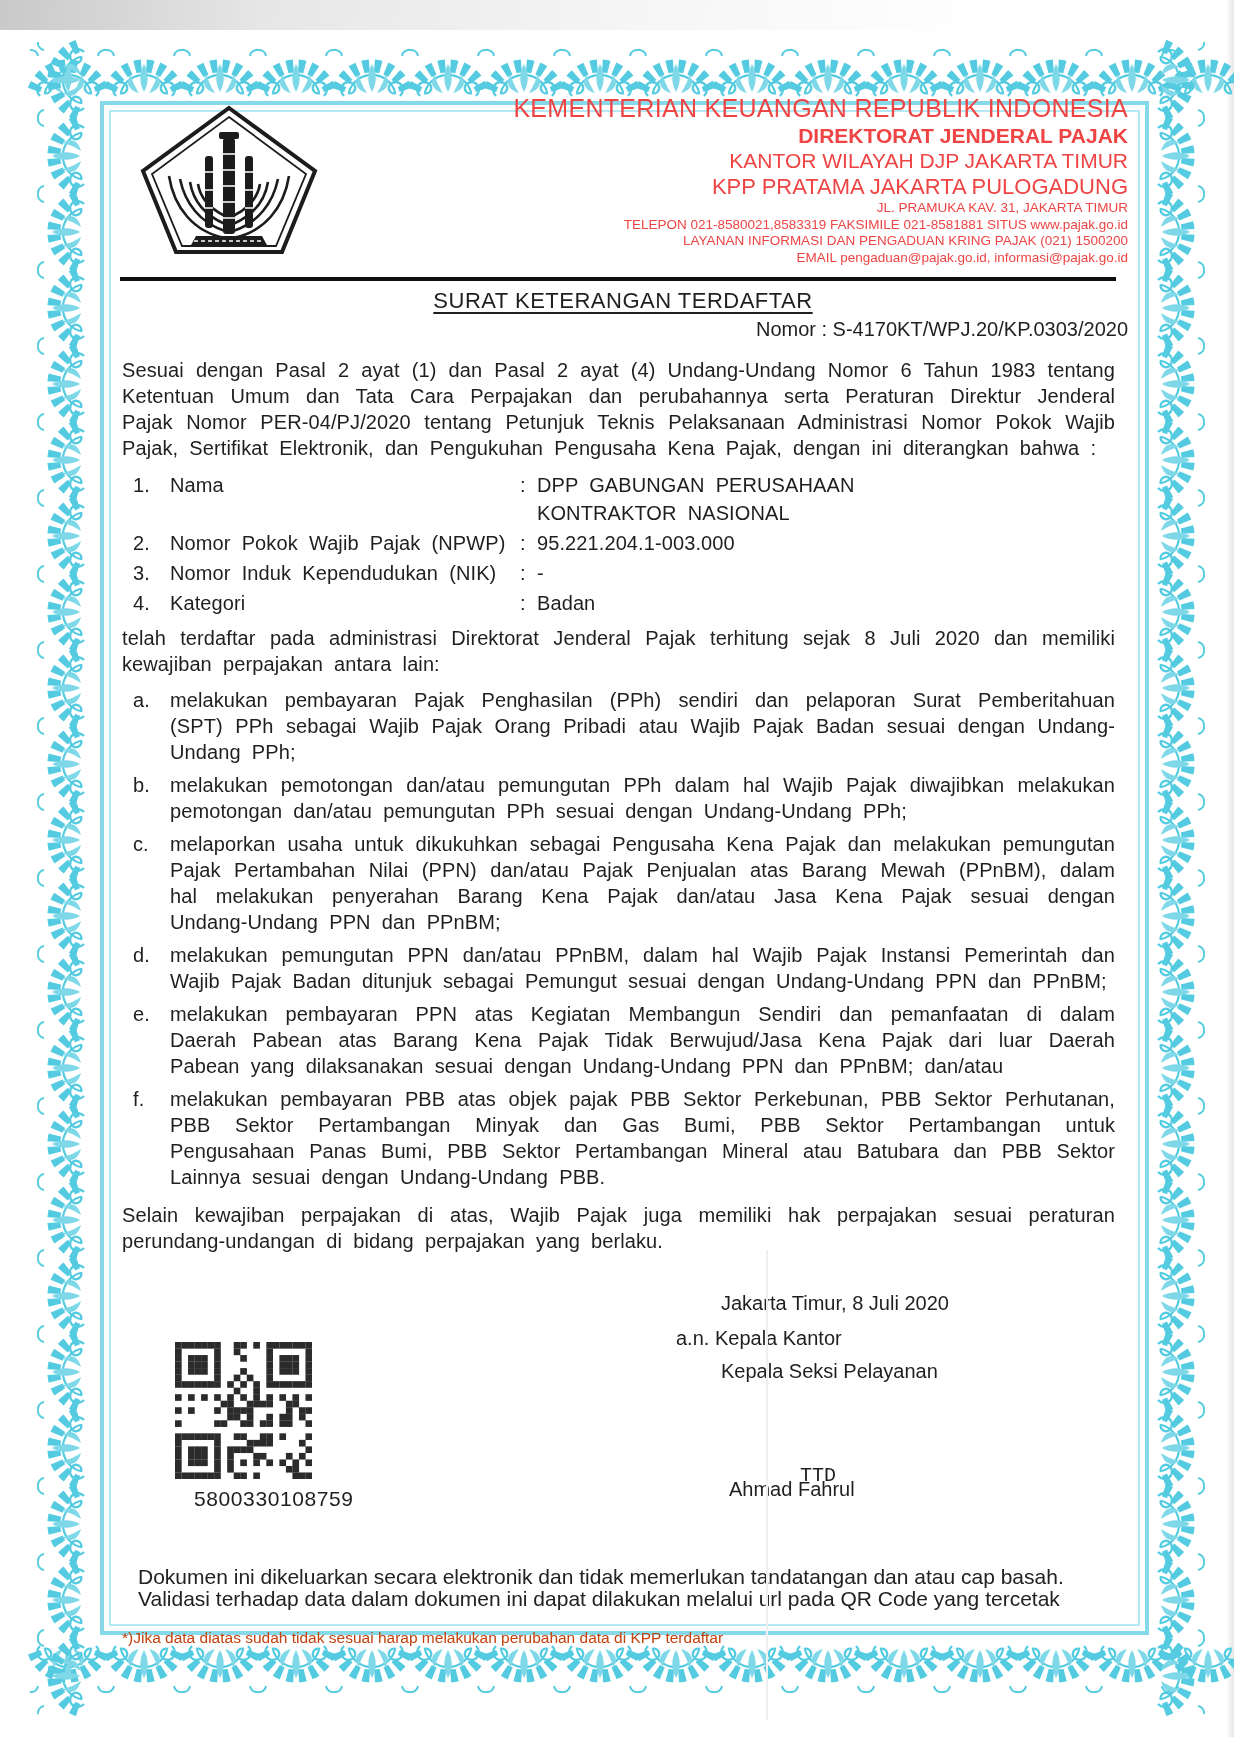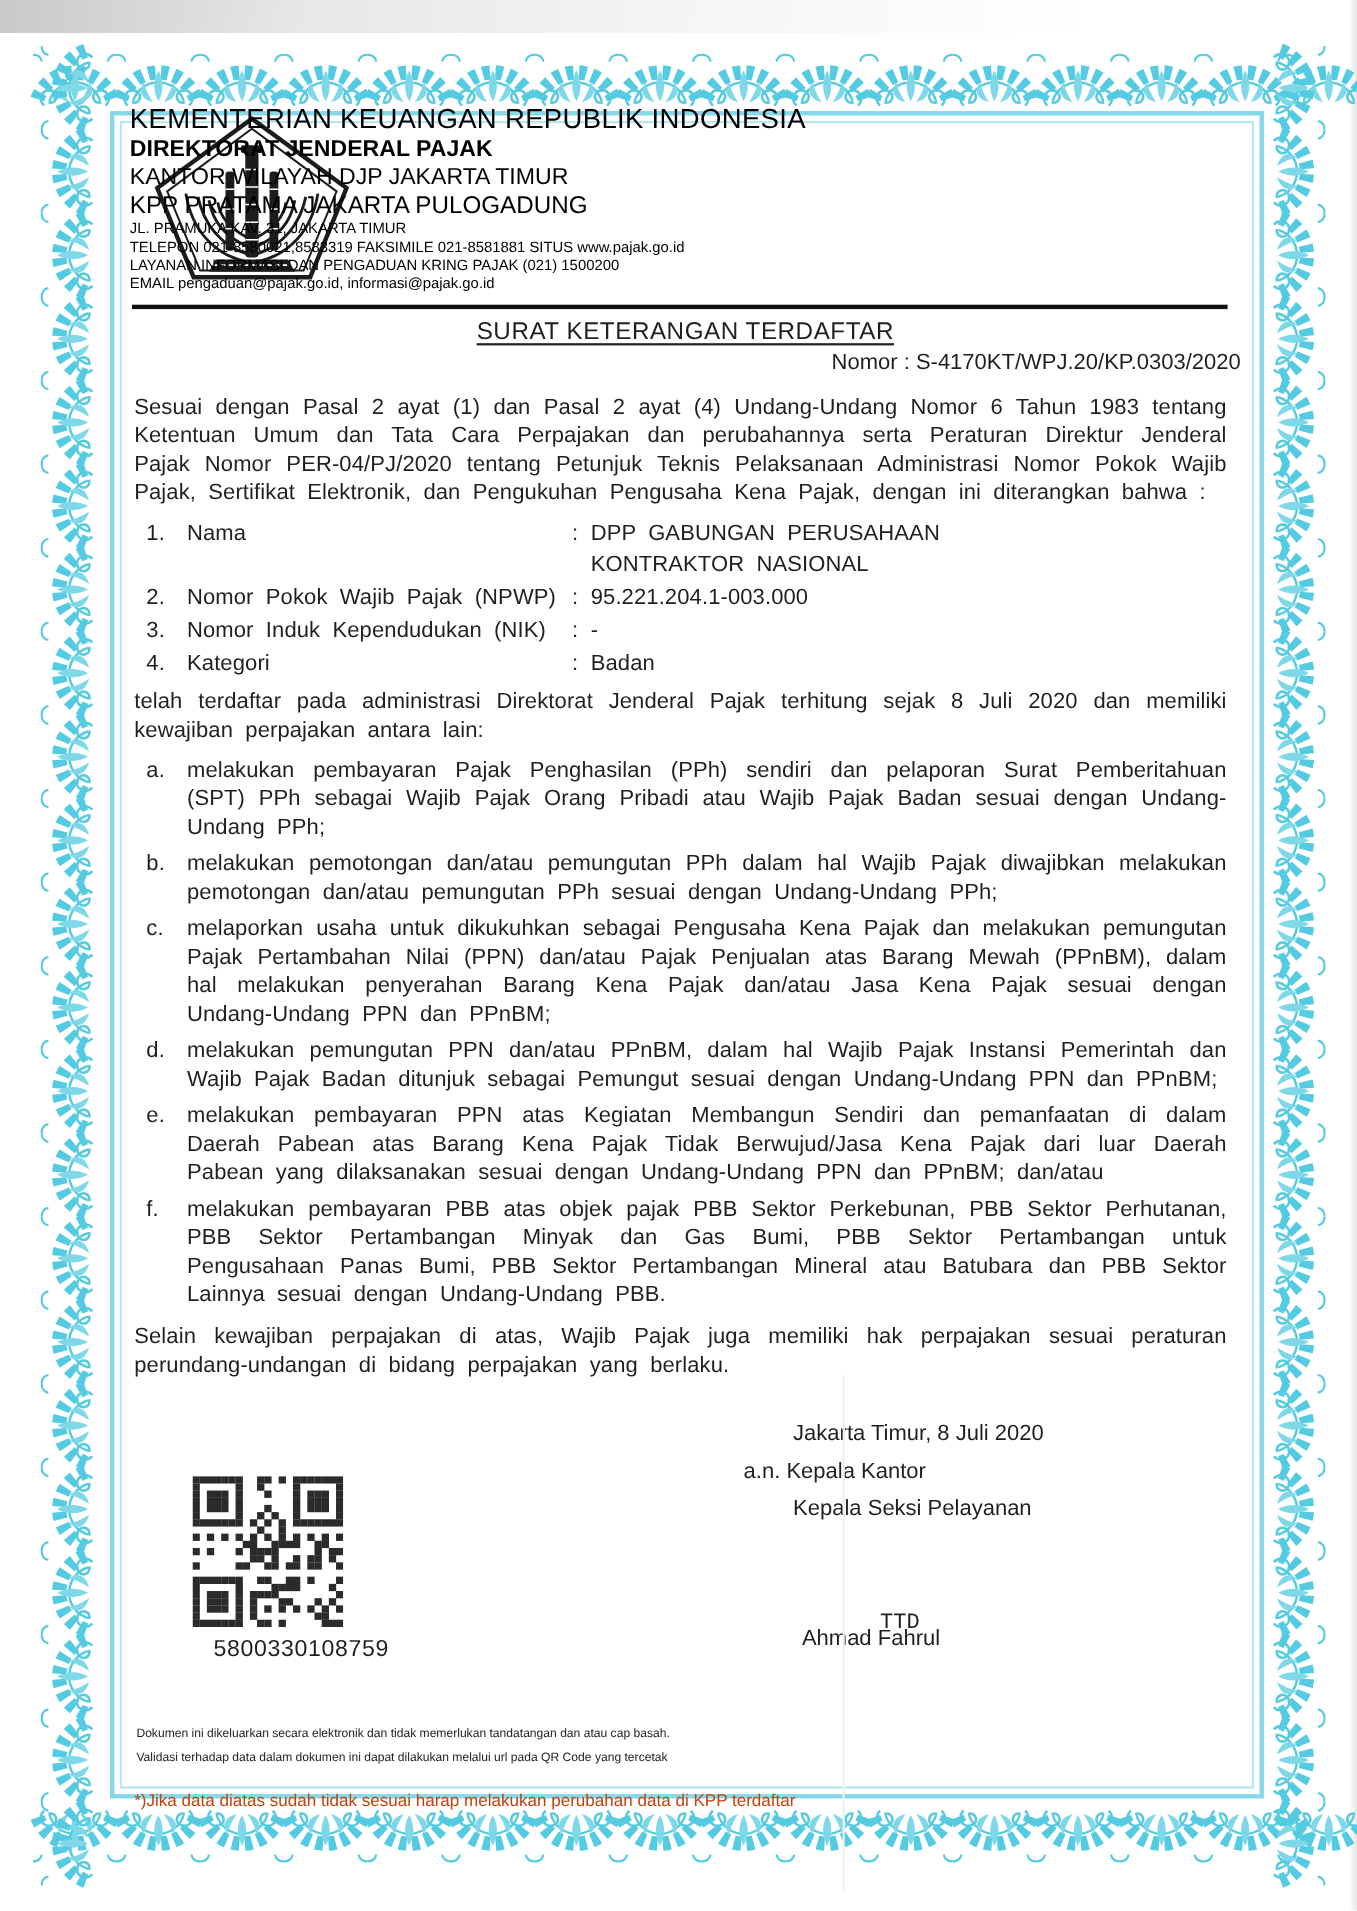--- a/index.html
+++ b/index.html
@@ -14,21 +14,21 @@
     background:linear-gradient(to right,rgba(0,0,0,0),rgba(0,0,0,0.10));}
   .scan-fold{position:absolute;left:766px;top:1250px;width:2px;height:470px;background:#efefef;}
   
   .ornament{position:absolute;left:0;top:0;}
   
   .frame{position:absolute;left:100px;top:101px;width:1041px;height:1526px;
     border:4px solid #86d9e9;}
   .frame-inner{position:absolute;left:5px;top:5px;right:5px;bottom:5px;
     border:2px solid #b4e8f2;}
   
-  .letterhead{position:absolute;left:118px;top:94px;width:1010px;text-align:left;color:#000000;}
+  .letterhead{position:absolute;left:118px;top:94px;width:1010px;text-align:right;color:#ef4444;}
   .lh-ministry{font-size:25px;line-height:29px;letter-spacing:.3px;}
   .lh-directorate{font-size:21px;line-height:25px;font-weight:bold;}
   .lh-kanwil{font-size:21px;line-height:25px;}
   .lh-office{font-size:22px;line-height:27px;}
   .lh-small{font-size:13.5px;line-height:16.5px;}
   .logo{position:absolute;left:138px;top:104px;}
   .rule{position:absolute;left:120px;top:277px;width:996px;height:4px;background:#0e0e0e;}
   .title{position:absolute;left:118px;top:288px;width:1010px;text-align:center;
     font-size:22px;letter-spacing:.5px;text-decoration:underline;text-underline-offset:4px;text-decoration-thickness:2px;}
   .nomor{position:absolute;left:118px;top:318px;width:1010px;text-align:right;font-size:20px;}
@@ -50,21 +50,21 @@
   .sig{position:absolute;font-size:20px;white-space:nowrap;}
   .sig-place{left:721px;top:1292px;}
   .sig-anb{left:676px;top:1327px;}
   .sig-pos{left:721px;top:1360px;}
   .sig-ttd{left:800px;top:1464px;font-family:Liberation Mono, monospace;}
   .sig-name{left:729px;top:1478px;}
   
   .qr{position:absolute;left:175px;top:1342px;width:137px;height:137px;}
   .qr-number{position:absolute;left:170px;top:1487px;font-size:21px;letter-spacing:.6px;margin-left:24px;}
   
-  .footer{position:absolute;left:124px;top:1566px;width:990px;font-size:11px;line-height:21.5px;color:#222;}
+  .footer{position:absolute;left:138px;top:1566px;width:990px;font-size:21px;line-height:21.5px;color:#222;}
   .footnote{position:absolute;left:122px;top:1629px;width:990px;font-size:15.5px;color:#c2410c;}
 </style>
 </head>
 <body>
 
 <div class="page">
 
   <div class="scan-top"></div>
   <div class="scan-right"></div>
 

